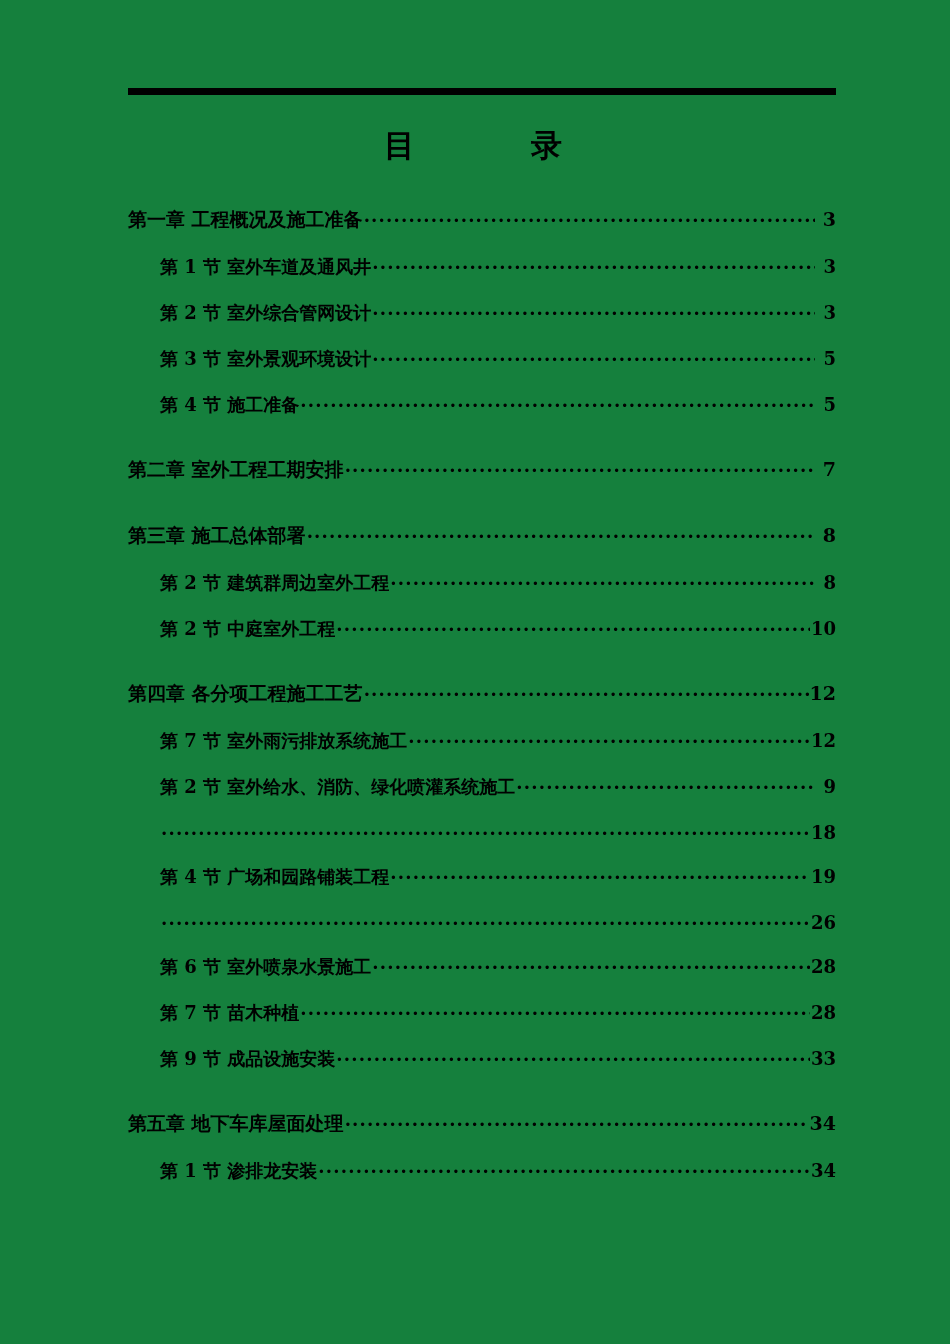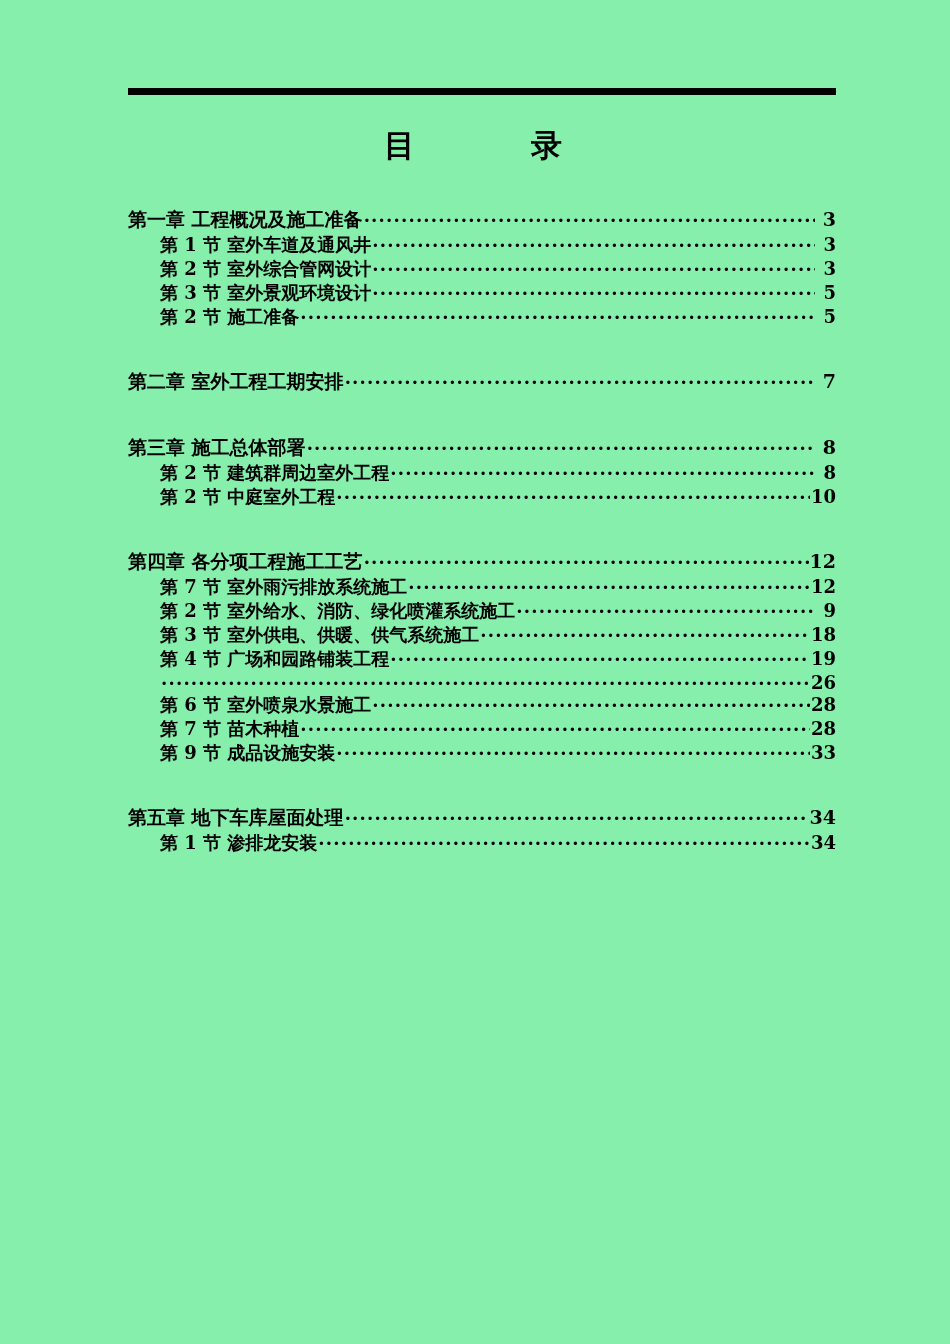--- a/index.html
+++ b/index.html
@@ -6,21 +6,21 @@
     margin: 0;
     padding: 0;
     background: #ffffff;
   }
   body {
     font-family: "DejaVu Sans", "Liberation Sans", sans-serif;
   }
   .page {
     width: 950px;
     height: 1344px;
-    background: #86efac;
+    background: #15803d;
     position: relative;
     box-sizing: border-box;
     overflow: hidden;
   }
   .content {
     position: absolute;
     left: 128px;
     top: 0;
     width: 708px;
   }
@@ -52,20 +52,21 @@
   .toc-entry.level-1 {
     font-size: 19px;
     font-weight: bold;
     padding-left: 0px;
     margin-top: 40px;
   }
   .toc-entry.level-2 {
     font-size: 18px;
     font-weight: bold;
     padding-left: 32px;
+    margin-top: 22px;
   }
   .toc-label {
     flex: 0 0 auto;
   }
   .toc-dots {
     flex: 1 1 auto;
     overflow: hidden;
     margin: 0 1px;
     position: relative;
     height: 1em;
@@ -108,21 +109,21 @@
           <span class="toc-label">第 2 节 室外综合管网设计</span>
           <span class="toc-dots"></span>
           <span class="toc-page">3</span>
         </div>
         <div class="toc-entry level-2">
           <span class="toc-label">第 3 节 室外景观环境设计</span>
           <span class="toc-dots"></span>
           <span class="toc-page">5</span>
         </div>
         <div class="toc-entry level-2">
-          <span class="toc-label">第 2 节 施工准备</span>
+          <span class="toc-label">第 4 节 施工准备</span>
           <span class="toc-dots"></span>
           <span class="toc-page">5</span>
         </div>
         <div class="toc-entry level-1">
           <span class="toc-label">第二章 室外工程工期安排</span>
           <span class="toc-dots"></span>
           <span class="toc-page">7</span>
         </div>
         <div class="toc-entry level-1">
           <span class="toc-label">第三章 施工总体部署</span>
@@ -148,21 +149,20 @@
           <span class="toc-label">第 7 节 室外雨污排放系统施工</span>
           <span class="toc-dots"></span>
           <span class="toc-page">12</span>
         </div>
         <div class="toc-entry level-2">
           <span class="toc-label">第 2 节 室外给水、消防、绿化喷灌系统施工</span>
           <span class="toc-dots"></span>
           <span class="toc-page">9</span>
         </div>
         <div class="toc-entry level-2">
-          <span class="toc-label">第 3 节 室外供电、供暖、供气系统施工</span>
           <span class="toc-dots"></span>
           <span class="toc-page">18</span>
         </div>
         <div class="toc-entry level-2">
           <span class="toc-label">第 4 节 广场和园路铺装工程</span>
           <span class="toc-dots"></span>
           <span class="toc-page">19</span>
         </div>
         <div class="toc-entry level-2">
           <span class="toc-dots"></span>

